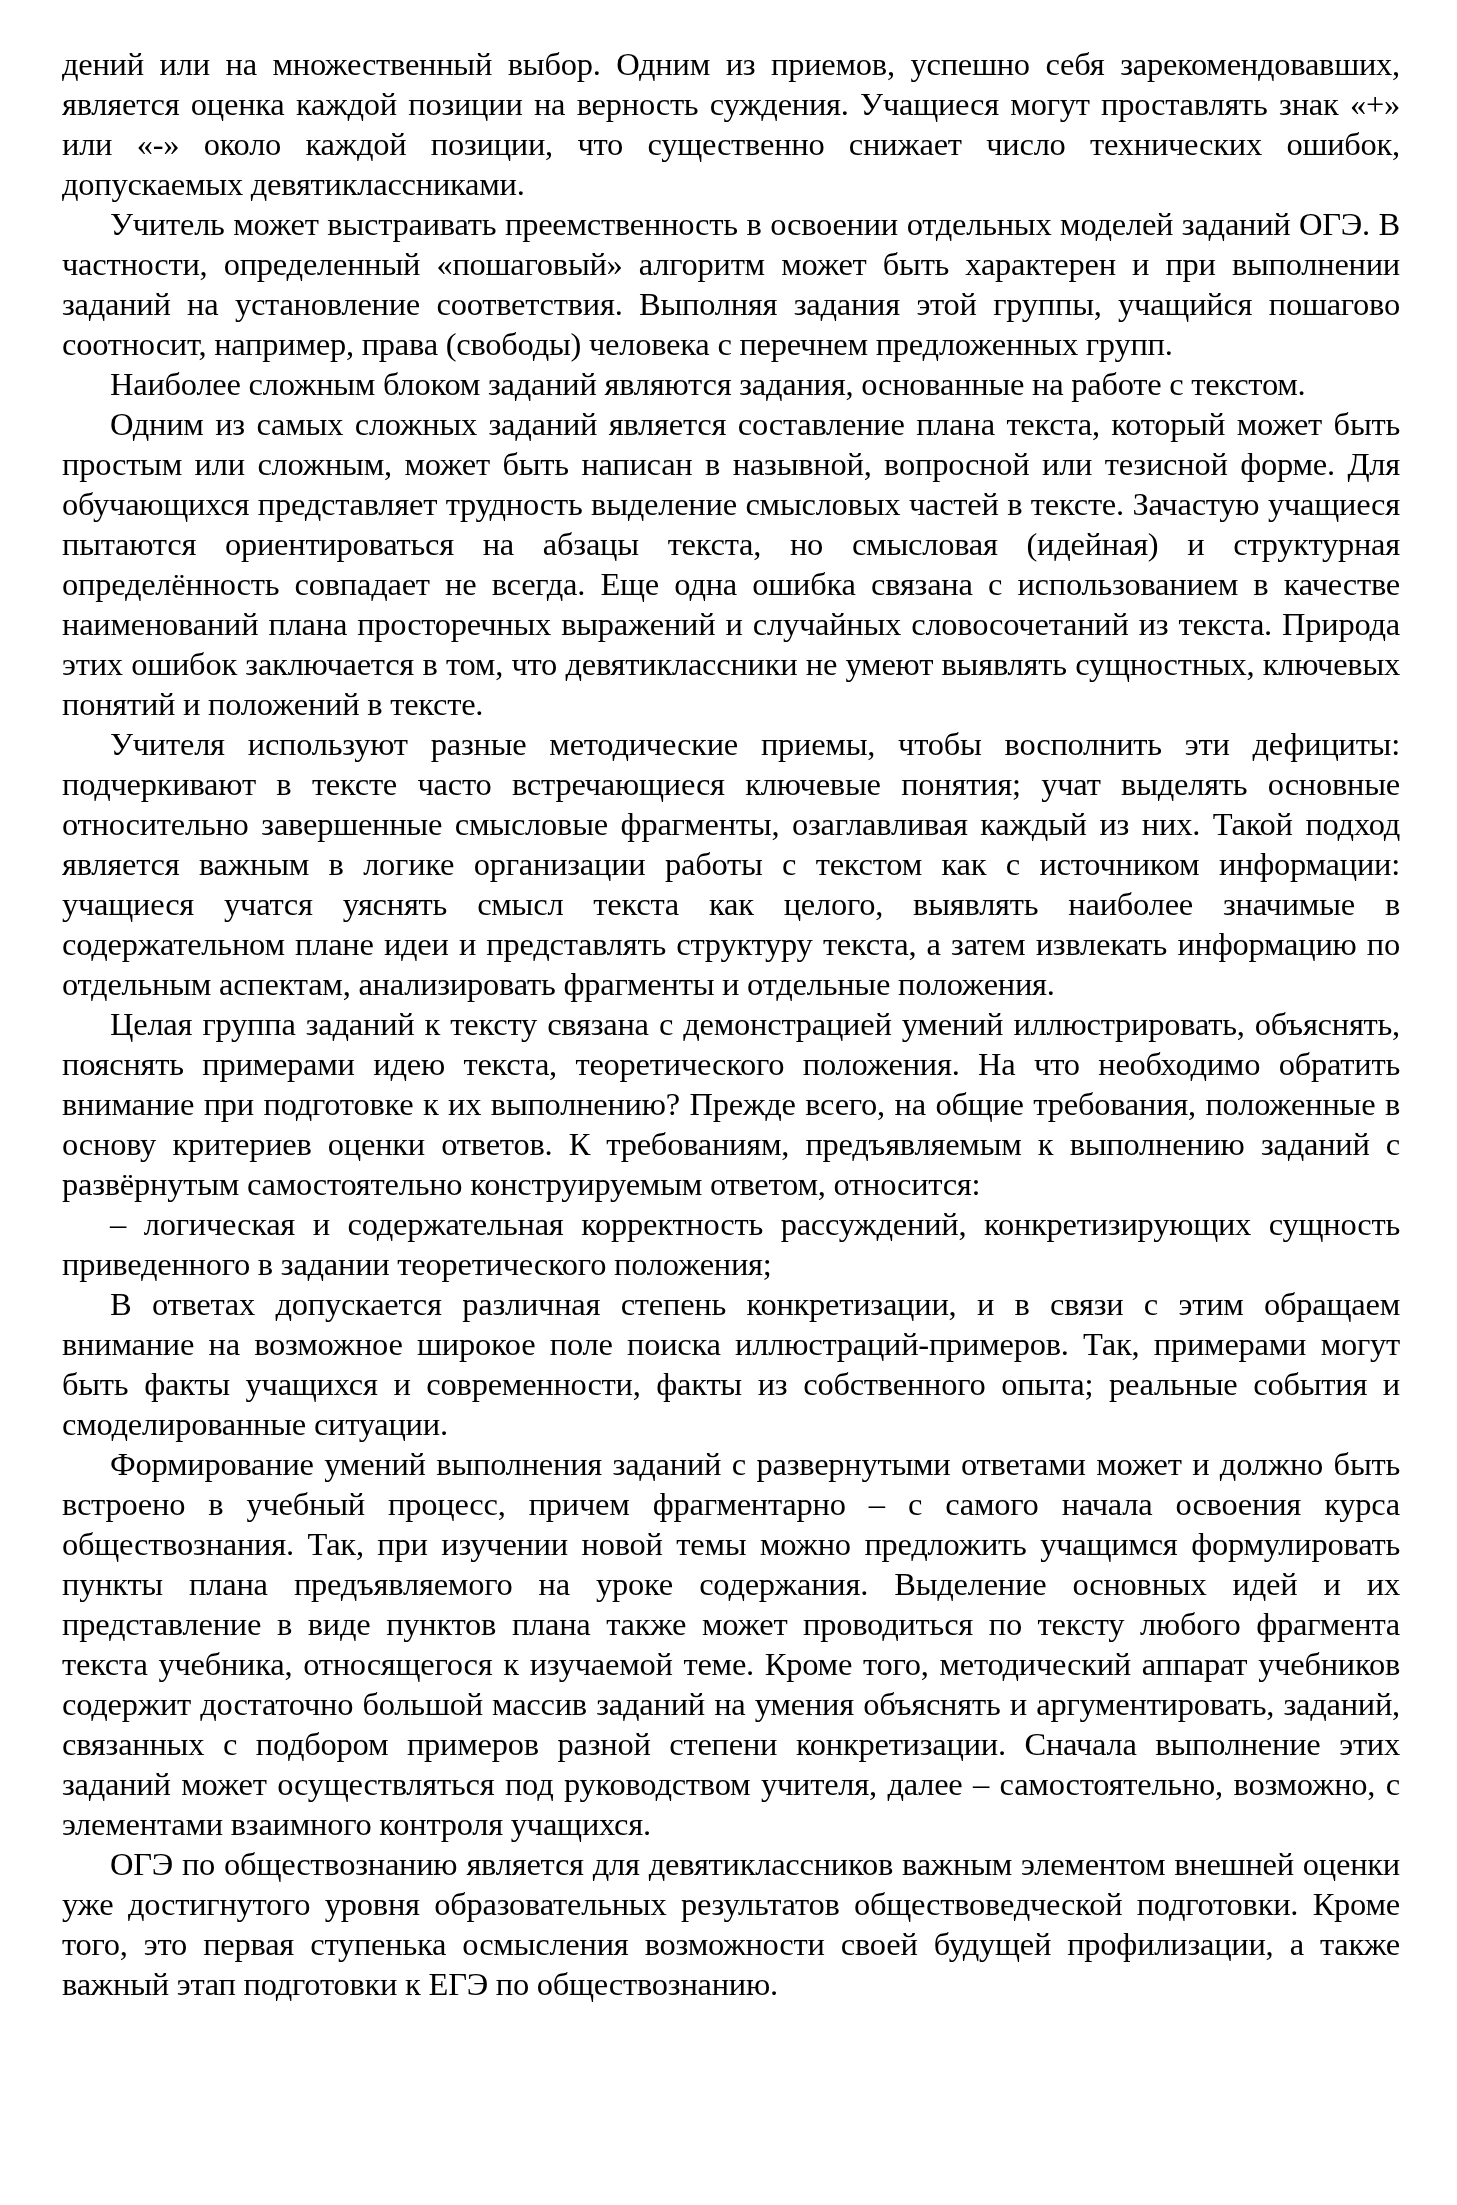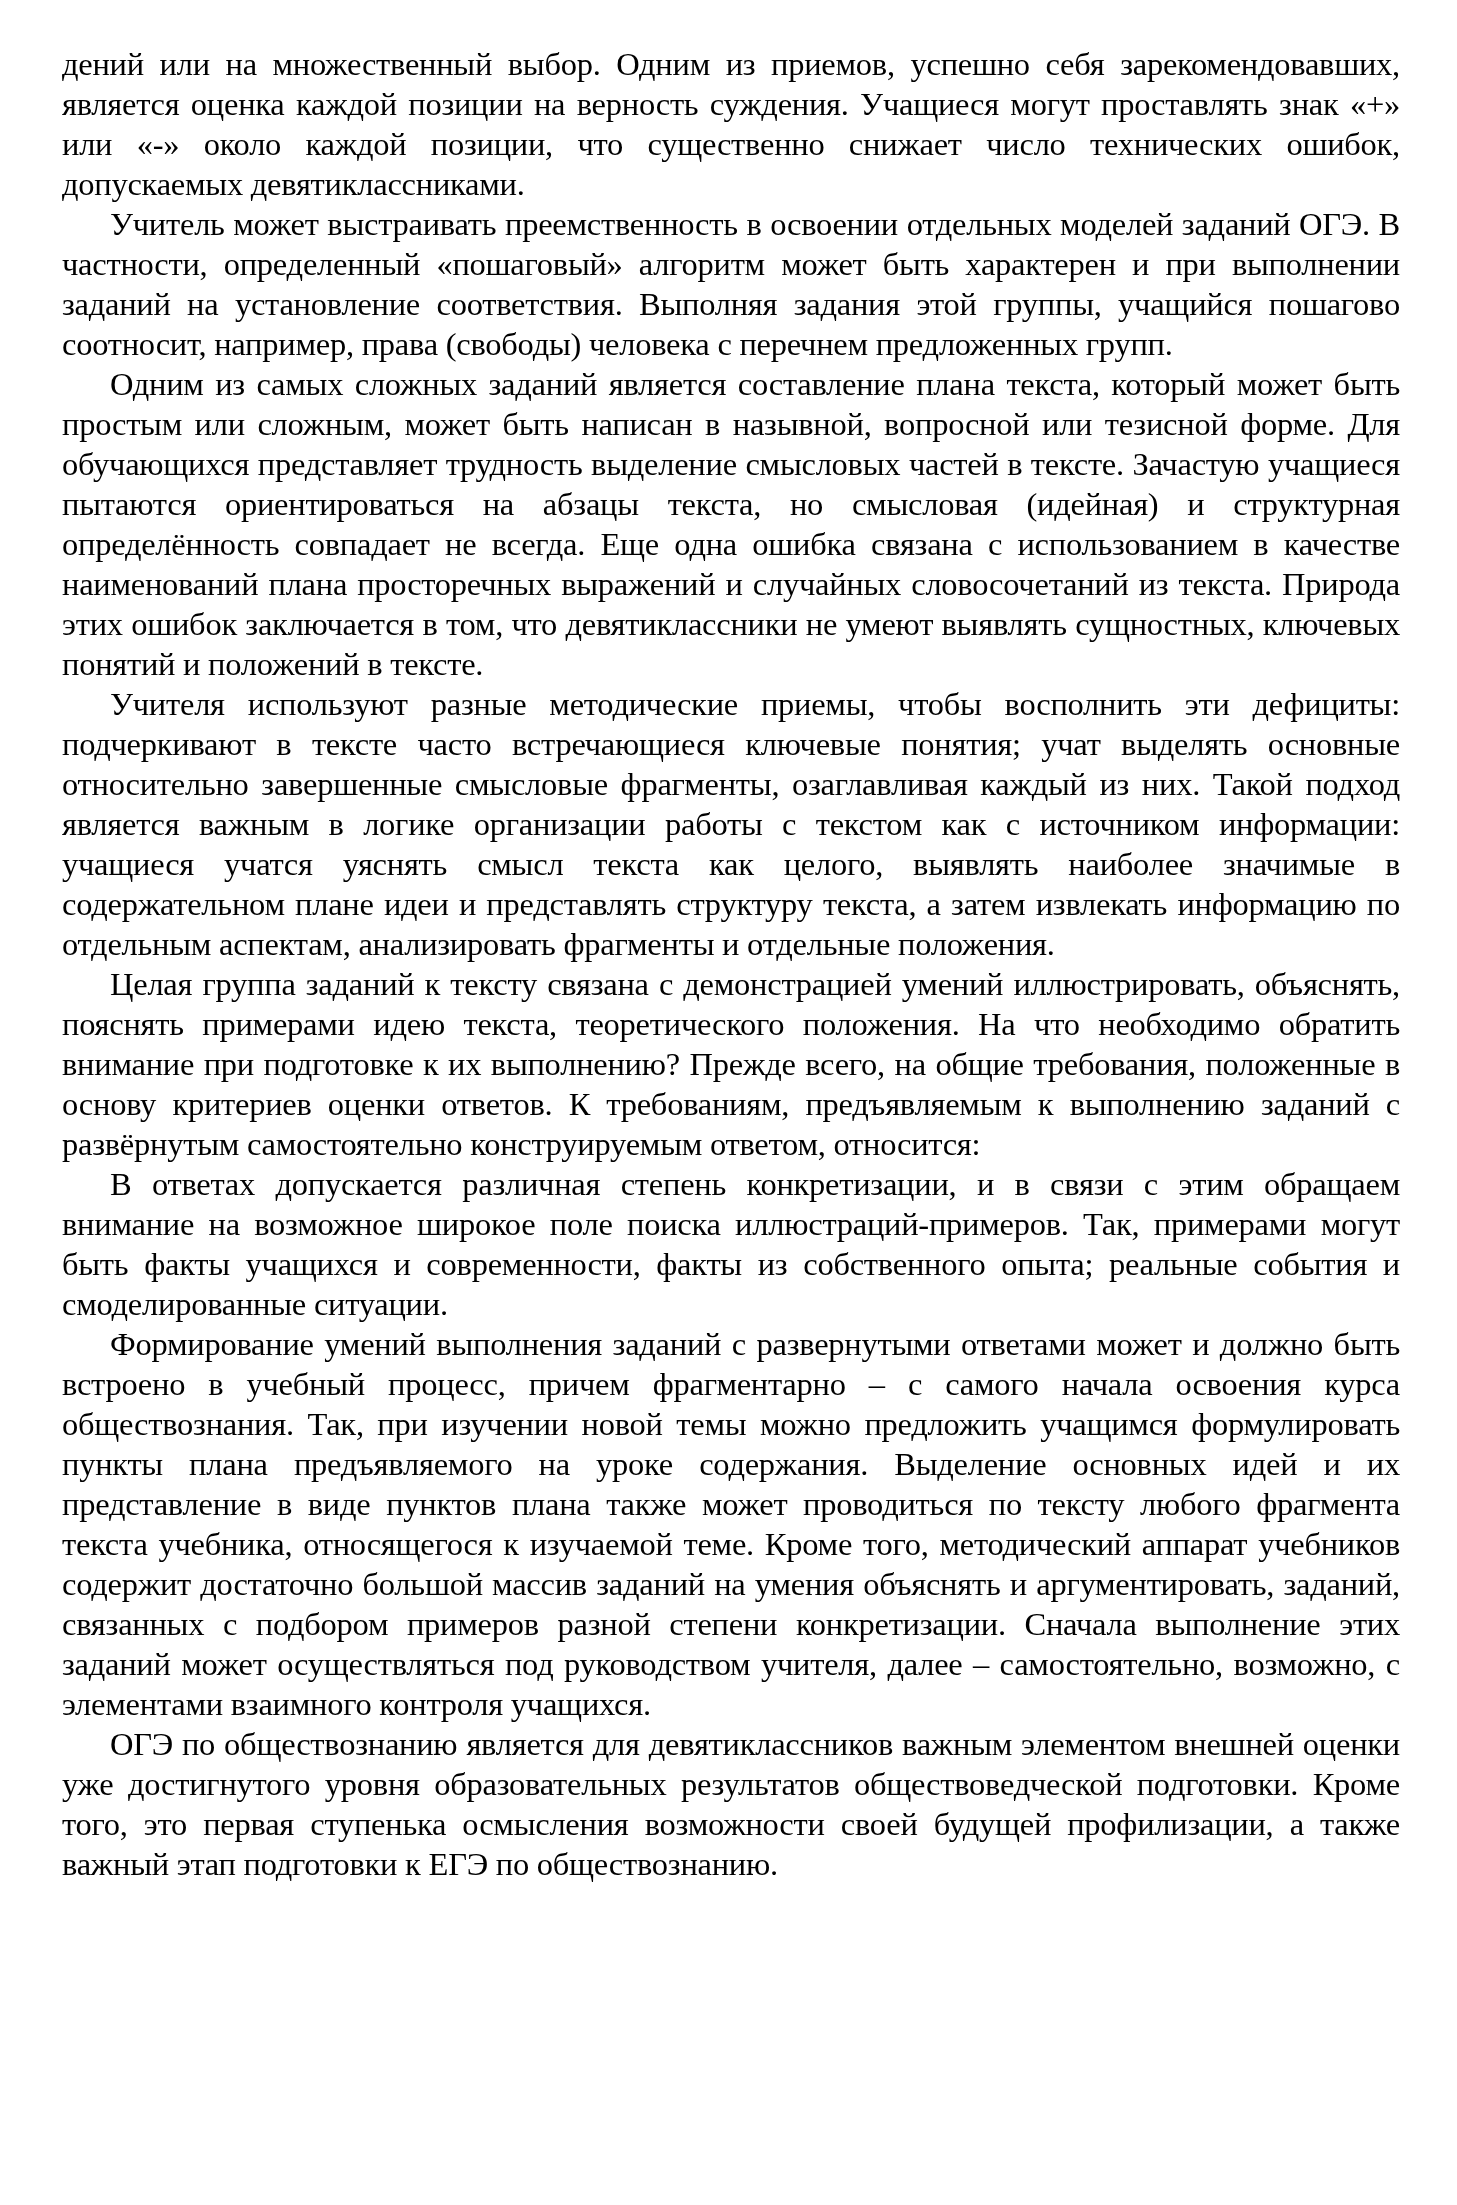--- a/index.html
+++ b/index.html
@@ -48,21 +48,23 @@
     color: #000000;
   }
 </style>
 </head>
 <body>
 
 <div class="page">
   <div class="text-block">
     <p class="no-indent">дений или на множественный выбор. Одним из приемов, успешно себя зарекомендовавших, является оценка каждой позиции на верность суждения. Учащиеся могут проставлять знак «+» или «-» около каждой позиции, что существенно снижает число технических ошибок, допускаемых девятиклассниками.</p>
     <p>Учитель может выстраивать преемственность в освоении отдельных моделей заданий ОГЭ. В частности, определенный «пошаговый» алгоритм может быть характерен и при выполнении заданий на установление соответствия. Выполняя задания этой группы, учащийся пошагово соотносит, например, права (свободы) человека с перечнем предложенных групп.</p>
+    <p>Наиболее сложным блоком заданий являются задания, основанные на работе с текстом.</p>
     <p>Одним из самых сложных заданий является составление плана текста, который может быть простым или сложным, может быть написан в назывной, вопросной или тезисной форме. Для обучающихся представляет трудность выделение смысловых частей в тексте. Зачастую учащиеся пытаются ориентироваться на абзацы текста, но смысловая (идейная) и структурная определённость совпадает не всегда. Еще одна ошибка связана с использованием в качестве наименований плана просторечных выражений и случайных словосочетаний из текста. Природа этих ошибок заключается в том, что девятиклассники не умеют выявлять сущностных, ключевых понятий и положений в тексте.</p>
     <p>Учителя используют разные методические приемы, чтобы восполнить эти дефициты: подчеркивают в тексте часто встречающиеся ключевые понятия; учат выделять основные относительно завершенные смысловые фрагменты, озаглавливая каждый из них. Такой подход является важным в логике организации работы с текстом как с источником информации: учащиеся учатся уяснять смысл текста как целого, выявлять наиболее значимые в содержательном плане идеи и представлять структуру текста, а затем извлекать информацию по отдельным аспектам, анализировать фрагменты и отдельные положения.</p>
     <p>Целая группа заданий к тексту связана с демонстрацией умений иллюстрировать, объяснять, пояснять примерами идею текста, теоретического положения. На что необходимо обратить внимание при подготовке к их выполнению? Прежде всего, на общие требования, положенные в основу критериев оценки ответов. К требованиям, предъявляемым к выполнению заданий с развёрнутым самостоятельно конструируемым ответом, относится:</p>
+    <p>– логическая и содержательная корректность рассуждений, конкретизирующих сущность приведенного в задании теоретического положения;</p>
     <p>В ответах допускается различная степень конкретизации, и в связи с этим обращаем внимание на возможное широкое поле поиска иллюстраций-примеров. Так, примерами могут быть факты учащихся и современности, факты из собственного опыта; реальные события и смоделированные ситуации.</p>
     <p>Формирование умений выполнения заданий с развернутыми ответами может и должно быть встроено в учебный процесс, причем фрагментарно – с самого начала освоения курса обществознания. Так, при изучении новой темы можно предложить учащимся формулировать пункты плана предъявляемого на уроке содержания. Выделение основных идей и их представление в виде пунктов плана также может проводиться по тексту любого фрагмента текста учебника, относящегося к изучаемой теме. Кроме того, методический аппарат учебников содержит достаточно большой массив заданий на умения объяснять и аргументировать, заданий, связанных с подбором примеров разной степени конкретизации. Сначала выполнение этих заданий может осуществляться под руководством учителя, далее – самостоятельно, возможно, с элементами взаимного контроля учащихся.</p>
     <p>ОГЭ по обществознанию является для девятиклассников важным элементом внешней оценки уже достигнутого уровня образовательных результатов обществоведческой подготовки. Кроме того, это первая ступенька осмысления возможности своей будущей профилизации, а также важный этап подготовки к ЕГЭ по обществознанию.</p>
   </div>
   <div class="page-number">7</div>
 </div>
 
 </body></html>

